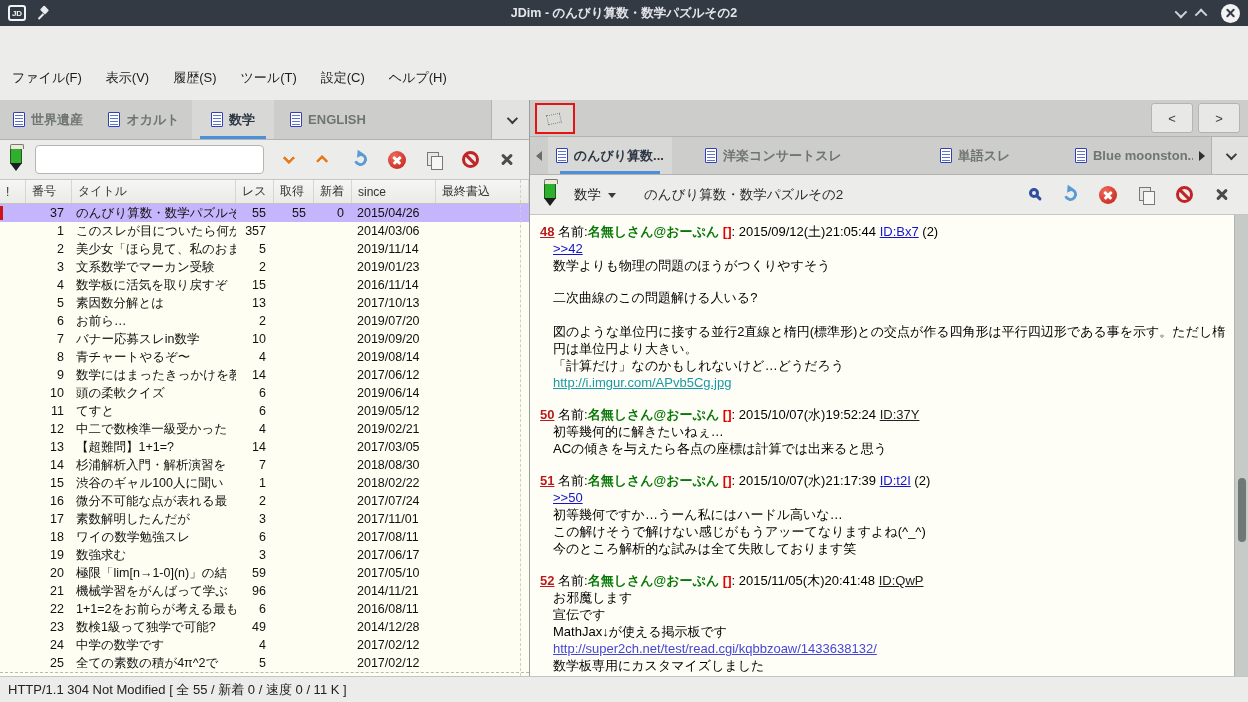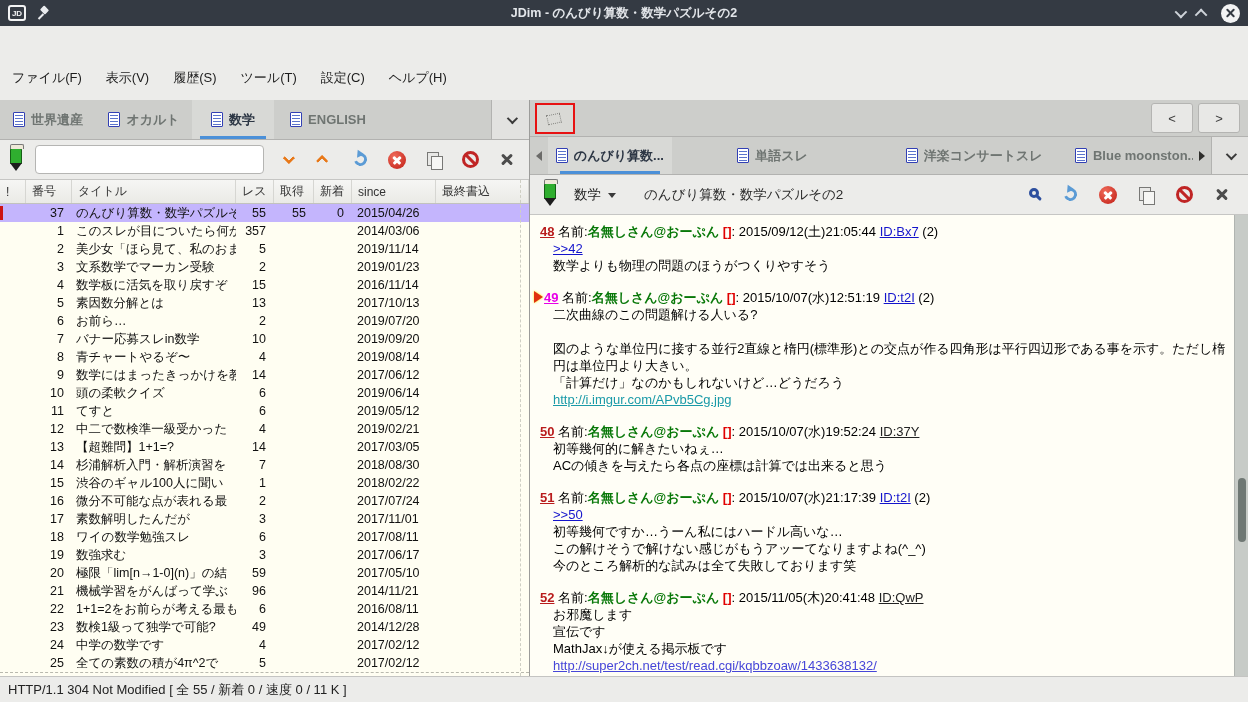--- a/index.html
+++ b/index.html
@@ -536,27 +536,27 @@
       </div>
 
       <div class="tabstrip thread-tabs">
         <div class="arrowbtn">
             <span class="tri-l"></span>
           </div>
         <div class="tab active" style="width:128px">
           <span class="doc sm"></span>
           <span class="lbl">のんびり算数...</span>
         </div>
+        <div class="tab" style="width:208px">
+          <span class="doc sm"></span>
+          <span class="lbl">洋楽コンサートスレ</span>
+        </div>
         <div class="tab" style="width:206px">
           <span class="doc sm"></span>
           <span class="lbl">単語スレ</span>
-        </div>
-        <div class="tab" style="width:208px">
-          <span class="doc sm"></span>
-          <span class="lbl">洋楽コンサートスレ</span>
         </div>
         <div class="tab" style="width:118px">
           <span class="doc sm"></span>
           <span class="lbl">Blue moonston...</span>
         </div>
         <div class="arrowbtn" style="margin-left:auto">
             <span class="tri-r"></span>
           </div>
         <div class="strip-dd" style="margin-left:0">
             <span class="chev-dk"></span>
@@ -594,21 +594,20 @@
       <div class="thread-wrap">
         <div class="thread-view">
             <article class="post">
               <div class="phead"><a class="pnum">48</a><span class="ptxt"> 名前:</span><span class="pname">名無しさん@おーぷん</span><span class="pmail"> []</span><span class="ptxt">: 2015/09/12(土)21:05:44 </span><a class="pid link">ID:Bx7</a><span class="ptxt"> (2)</span></div>
               <div class="pbody">
                 <div class="pline"><a class="panchor">&gt;&gt;42</a></div>
                 <div class="pline">数学よりも物理の問題のほうがつくりやすそう</div>
               </div>
             </article>
             <article class="post">
-              <div class="phead"><span class="pmarker"></span><a class="pnum read">49</a><span class="ptxt"> 名前:</span><span class="pname">名無しさん@おーぷん</span><span class="pmail"> []</span><span class="ptxt">: 2015/10/07(水)12:51:19 </span><a class="pid link">ID:t2I</a><span class="ptxt"> (2)</span></div>
               <div class="pbody">
                 <div class="pline">二次曲線のこの問題解ける人いる?</div>
                 <div class="pline blank"></div>
                 <div class="pline">図のような単位円に接する並行2直線と楕円(標準形)との交点が作る四角形は平行四辺形である事を示す。ただし楕円は単位円より大きい。</div>
                 <div class="pline">「計算だけ」なのかもしれないけど…どうだろう</div>
                 <div class="pline"><a class="plink visited">http://i.imgur.com/APvb5Cg.jpg</a></div>
               </div>
             </article>
             <article class="post">
               <div class="phead"><a class="pnum">50</a><span class="ptxt"> 名前:</span><span class="pname">名無しさん@おーぷん</span><span class="pmail"> []</span><span class="ptxt">: 2015/10/07(水)19:52:24 </span><a class="pid">ID:37Y</a></div>

